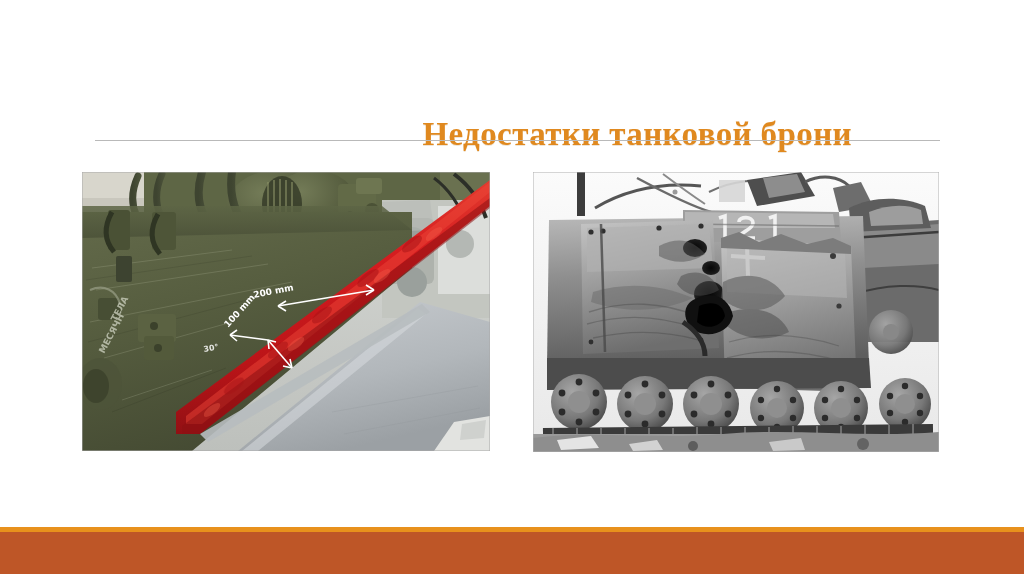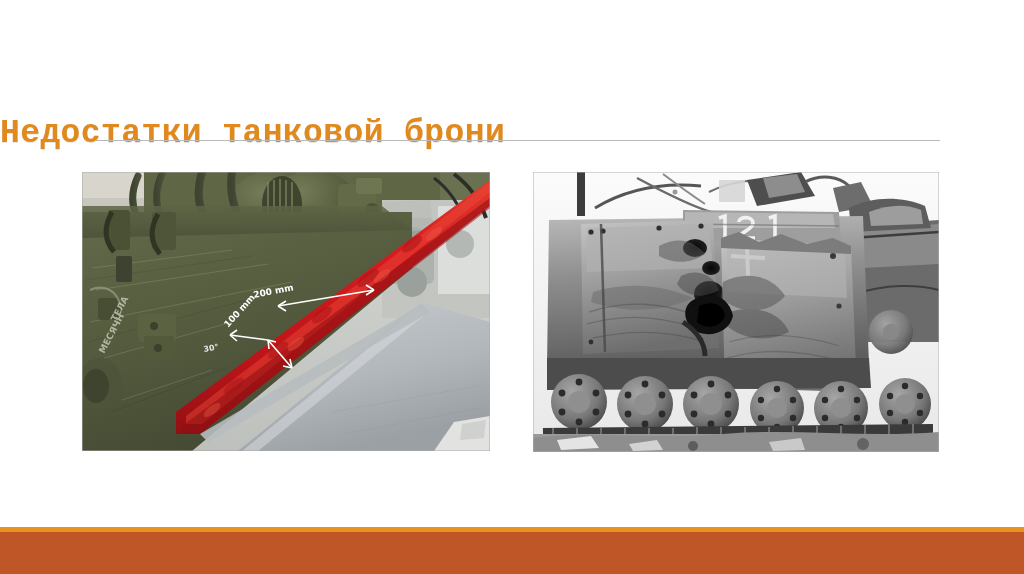--- a/index.html
+++ b/index.html
@@ -21,22 +21,22 @@
     inset: 0;
     background: #ffffff;
   }
 
   
   .slide-title {
     position: absolute;
     left: 0;
     top: 92px;
     width: 852px;
-    text-align: left;
-    font-family: Liberation Mono, monospace;
+    text-align: right;
+    font-family: Liberation Serif, serif;
     font-size: 33px;
     line-height: 40px;
     letter-spacing: 0.4px;
     color: #e0891f;
     white-space: nowrap;
     text-shadow: 0 1px 0 rgba(160,110,40,0.18);
   }
 
   .title-rule {
     position: absolute;

